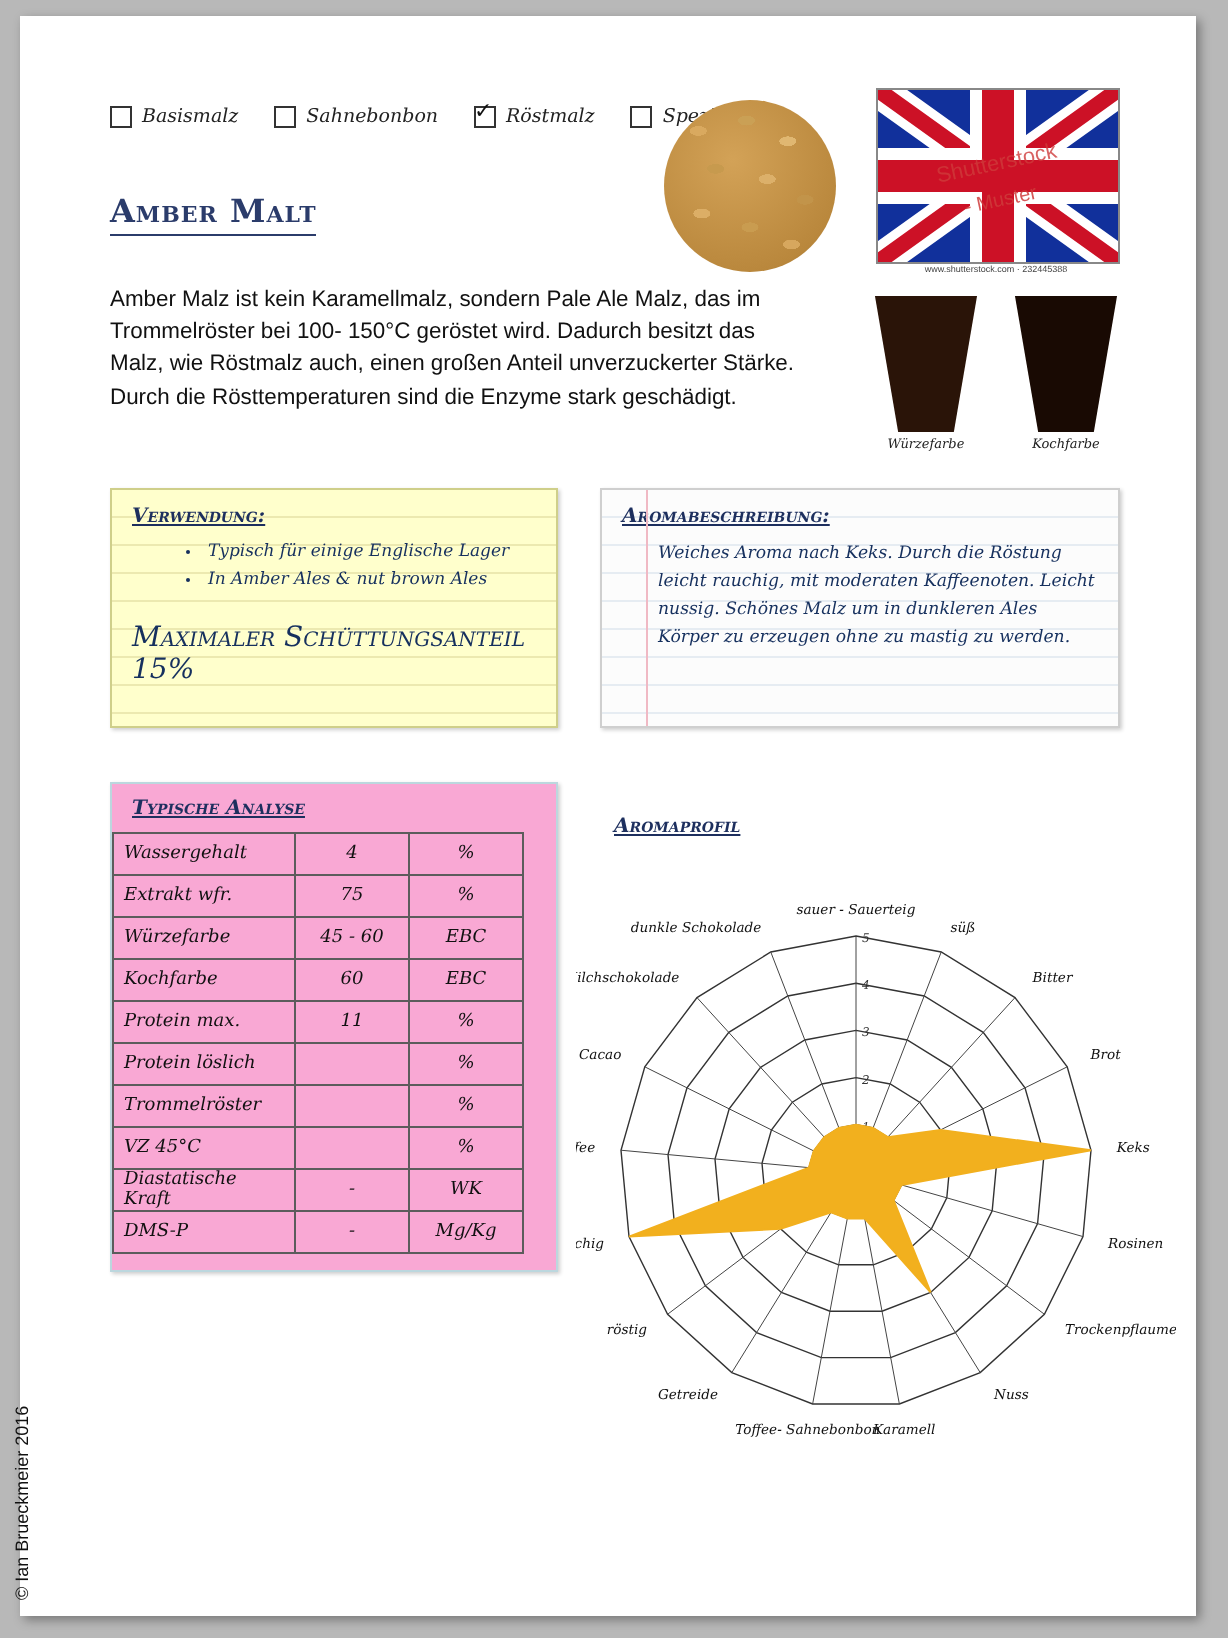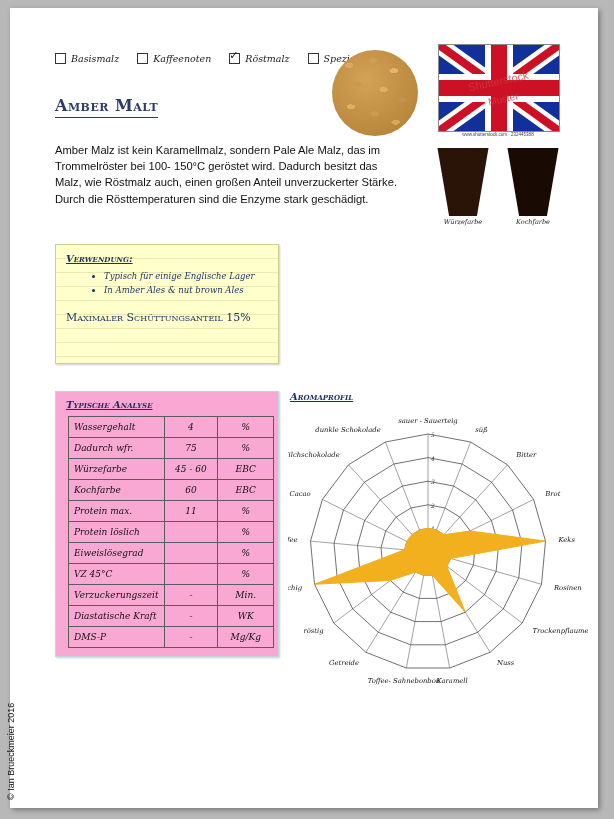--- a/index.html
+++ b/index.html
@@ -42,57 +42,57 @@
   .swatches{position:absolute;left:418px;top:140px;width:140px;height:90px;}
   .trap{position:absolute;top:0;width:58px;height:68px;}
   .trapcap{position:absolute;top:70px;width:58px;text-align:center;font-size:6.5px;color:#222;font-family:"DejaVu Serif",serif;font-style:italic;}
 
   
   .note{position:absolute;left:45px;top:236px;width:222px;height:118px;background:#ffffcc;border:1px solid #cfcf8a;box-shadow:1px 1px 2px rgba(0,0,0,.2);
     background-image:repeating-linear-gradient(to bottom, #ffffcc 0 13px, #ece9b0 13px 14px);}
   .note h3{margin:0;padding:8px 12px 4px 10px;font-family:"DejaVu Serif",serif;font-style:italic;font-variant:small-caps;font-size:10px;font-weight:bold;color:#1d2f5e;text-decoration:underline;}
   .note ul{margin:2px 0 0 0;padding-left:24px;}
   .note li{font-family:"DejaVu Serif",serif;font-style:italic;font-size:8.5px;color:#16305e;line-height:1.6;margin-left:24px;}
-  .note .maxline{margin:14px 0 16px 10px;font-family:"DejaVu Serif",serif;font-variant:small-caps;font-size:11px;color:#16305e;}
+  .note .maxline{margin:14px 0 16px 10px;font-family:"DejaVu Serif",serif;font-style:italic;font-variant:small-caps;font-size:14px;color:#16305e;}
 
   
   .aroma{position:absolute;left:290px;top:236px;width:258px;height:118px;background:#fcfcfc;border:1px solid #cfcfcf;box-shadow:1px 1px 2px rgba(0,0,0,.2);
     background-image:repeating-linear-gradient(to bottom, #fcfcfc 0 13px, #e6ecf2 13px 14px);}
   .aroma:before{content:"";position:absolute;left:22px;top:0;bottom:0;width:1px;background:#f0b9c4;}
   .aroma h3{margin:0;padding:8px 0 4px 10px;font-family:"DejaVu Serif",serif;font-style:italic;font-variant:small-caps;font-size:10px;font-weight:bold;color:#1d2f5e;text-decoration:underline;}
   .aroma p{margin:2px 8px 0 28px;font-family:"DejaVu Serif",serif;font-style:italic;font-size:8.6px;color:#16305e;line-height:1.63;}
 
   
   .analysis{position:absolute;left:45px;top:383px;width:222px;background:#f9a8d4;border:1px solid #bcd7de;box-shadow:1px 1px 2px rgba(0,0,0,.2);padding-bottom:8px;}
   .analysis h3{margin:0;padding:7px 0 6px 10px;font-family:"DejaVu Serif",serif;font-style:italic;font-variant:small-caps;font-size:10px;font-weight:bold;color:#1d2f5e;text-decoration:underline;}
-  table.an{border-collapse:collapse;margin:0 12px;width:calc(100% - 16px);}
+  table.an{border-collapse:collapse;margin:0 0;width:calc(100% - 16px);}
   table.an td{border:1px solid #5c5c5c;height:20px;font-family:"DejaVu Serif",serif;font-style:italic;font-size:9px;color:#111;padding:0 5px;}
   table.an td.c{text-align:center;width:46px;}
   table.an td.u{text-align:center;width:46px;}
 
   
   .radarbox{position:absolute;left:278px;top:383px;width:300px;height:310px;}
-  .radarbox h3{margin:0;padding:0 0 4px 2px;font-family:"DejaVu Serif",serif;font-style:italic;font-variant:small-caps;font-size:10px;font-weight:bold;color:#1d2f5e;text-decoration:underline;}
+  .radarbox h3{margin:17px;padding:0 0 4px 2px;font-family:"DejaVu Serif",serif;font-style:italic;font-variant:small-caps;font-size:10px;font-weight:bold;color:#1d2f5e;text-decoration:underline;}
   svg.radar{display:block;}
   .rlabel{font-family:"DejaVu Serif",serif;font-style:italic;font-size:6.8px;fill:#111;}
   .rtick{font-family:"DejaVu Serif",serif;font-style:italic;font-size:6px;fill:#333;}
 </style>
 </head>
 <body>
 
 <div class="page">
 
   <div class="cbrow">
     <div class="cbitem">
       <span class="cbbox"></span>
       <span class="cblabel">Basismalz</span>
     </div>
     <div class="cbitem">
       <span class="cbbox"></span>
-      <span class="cblabel">Kaffeenoten</span>
+      <span class="cblabel">Sahnebonbon</span>
     </div>
     <div class="cbitem">
       <span class="cbbox checked"></span>
       <span class="cblabel">Röstmalz</span>
     </div>
     <div class="cbitem">
       <span class="cbbox"></span>
       <span class="cblabel">Spezialmalz</span>
     </div>
   </div>
@@ -125,32 +125,36 @@
 
   <div class="note">
     <h3>Verwendung:</h3>
     <ul>
       <li>Typisch für einige Englische Lager</li>
       <li>In Amber Ales &amp; nut brown Ales</li>
     </ul>
     <div class="maxline">Maximaler Schüttungsanteil 15%</div>
   </div>
 
+  <div class="aroma">
+    <h3>Aromabeschreibung:</h3>
+    <p>Weiches Aroma nach Keks. Durch die Röstung leicht rauchig, mit moderaten Kaffeenoten. Leicht nussig. Schönes Malz um in dunkleren Ales Körper zu erzeugen ohne zu mastig zu werden.</p>
+  </div>
 
   <div class="analysis">
     <h3>Typische Analyse</h3>
     <table class="an">
         <tbody id="an-body">
           <tr>
             <td>Wassergehalt</td>
             <td class="c">4</td>
             <td class="u">%</td>
           </tr>
           <tr>
-            <td>Dadurch wfr.</td>
+            <td>Extrakt wfr.</td>
             <td class="c">75</td>
             <td class="u">%</td>
           </tr>
           <tr>
             <td>Würzefarbe</td>
             <td class="c">45 - 60</td>
             <td class="u">EBC</td>
           </tr>
           <tr>
             <td>Kochfarbe</td>
@@ -161,33 +165,28 @@
             <td>Protein max.</td>
             <td class="c">11</td>
             <td class="u">%</td>
           </tr>
           <tr>
             <td>Protein löslich</td>
             <td class="c"></td>
             <td class="u">%</td>
           </tr>
           <tr>
-            <td>Eiweislösegrad</td>
+            <td>Trommelröster</td>
             <td class="c"></td>
             <td class="u">%</td>
           </tr>
           <tr>
             <td>VZ 45°C</td>
             <td class="c"></td>
             <td class="u">%</td>
-          </tr>
-          <tr>
-            <td>Verzuckerungszeit</td>
-            <td class="c">-</td>
-            <td class="u">Min.</td>
           </tr>
           <tr>
             <td>Diastatische Kraft</td>
             <td class="c">-</td>
             <td class="u">WK</td>
           </tr>
           <tr>
             <td>DMS-P</td>
             <td class="c">-</td>
             <td class="u">Mg/Kg</td>

